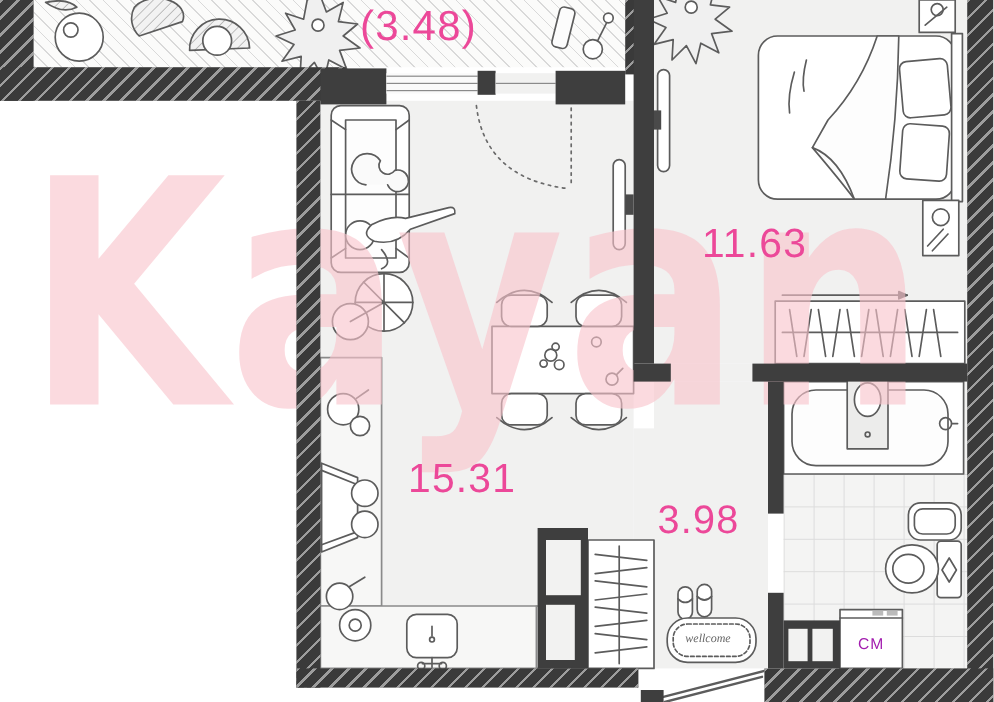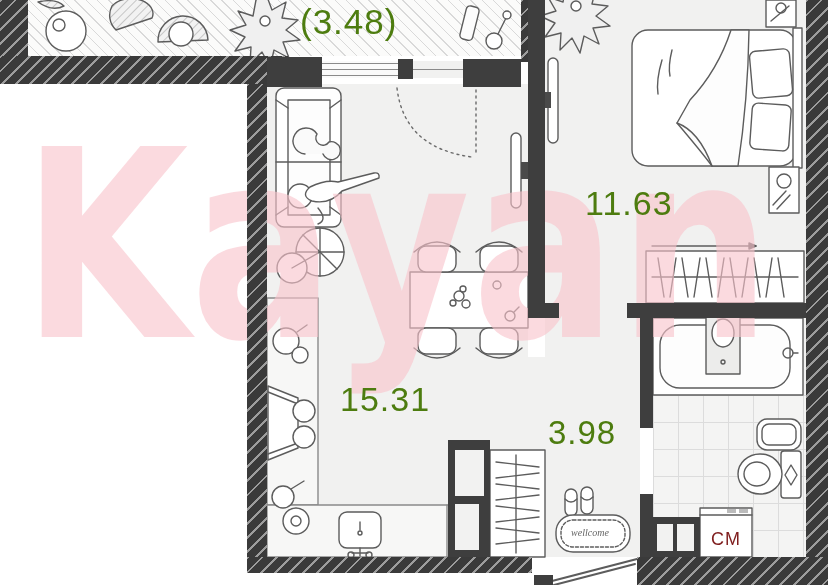--- a/index.html
+++ b/index.html
@@ -22,23 +22,23 @@
   .window-strip{position:absolute;background:#fafafa;z-index:4;}
   .door-gap{position:absolute;background:#f1f1f0;z-index:4;}
   
   #furniture{position:absolute;left:0;top:0;z-index:2;}
   
   .watermark{position:absolute;left:22px;top:116px;z-index:3;
       font-family:"DejaVu Sans",sans-serif;font-weight:bold;font-size:262px;line-height:1;
       letter-spacing:2px;color:rgba(248,196,203,0.62);
       transform:scaleX(0.82);transform-origin:left top;white-space:nowrap;pointer-events:none;}
   
-  .room-label{position:absolute;z-index:6;color:#4d7c0f;font-size:34px;letter-spacing:1px;}
+  .room-label{position:absolute;z-index:6;color:#ec4899;font-size:34px;letter-spacing:1px;}
   .small-label{position:absolute;z-index:6;color:#555;text-align:center;}
-  .washer-label{font-size:18px;letter-spacing:1px;color:#7f1d1d;}
+  .washer-label{font-size:13px;letter-spacing:1px;color:#a21caf;}
   .mat-label{font-size:10px;font-style:italic;font-family:"Liberation Serif",serif;color:#666;}
 </style>
 </head>
 <body>
 
 <div id="plan">
 
   <div class="floor-balcony" style="left:28px;top:0;width:493px;height:56px;"></div>
   <div class="floor" style="left:267px;top:84px;width:261px;height:473px;"></div>
   <div class="floor" style="left:545px;top:0;width:261px;height:303px;"></div>

